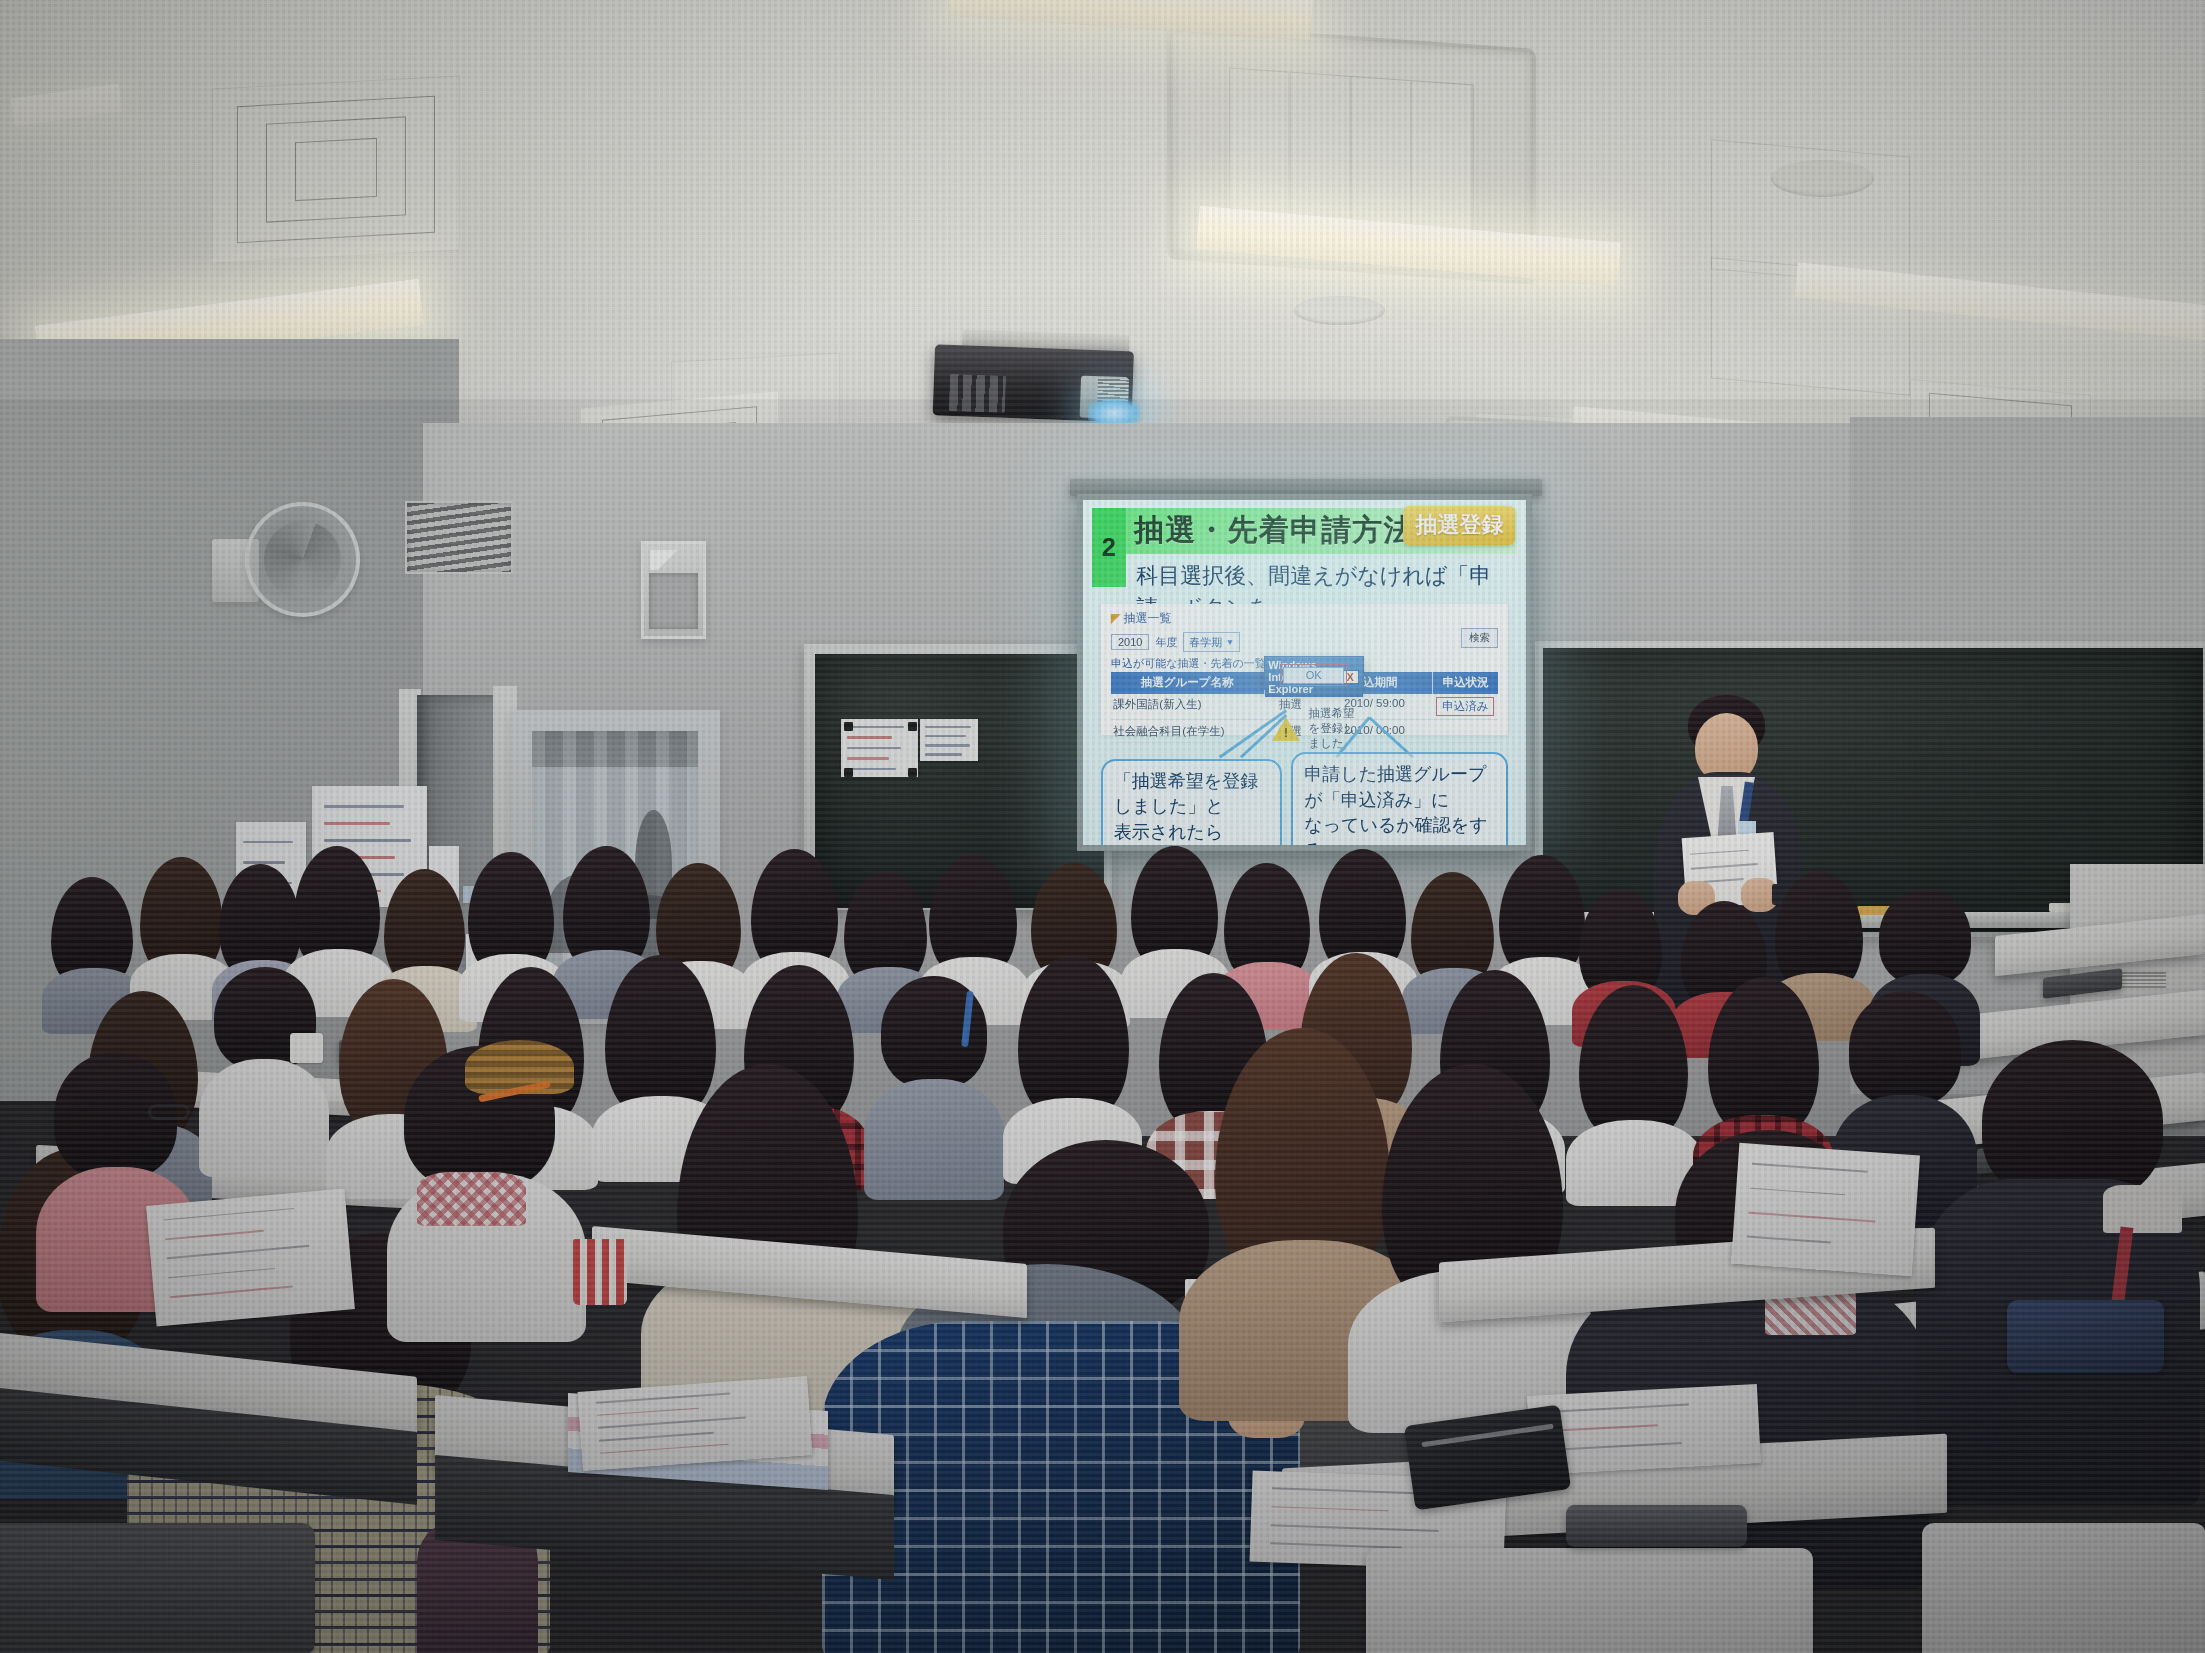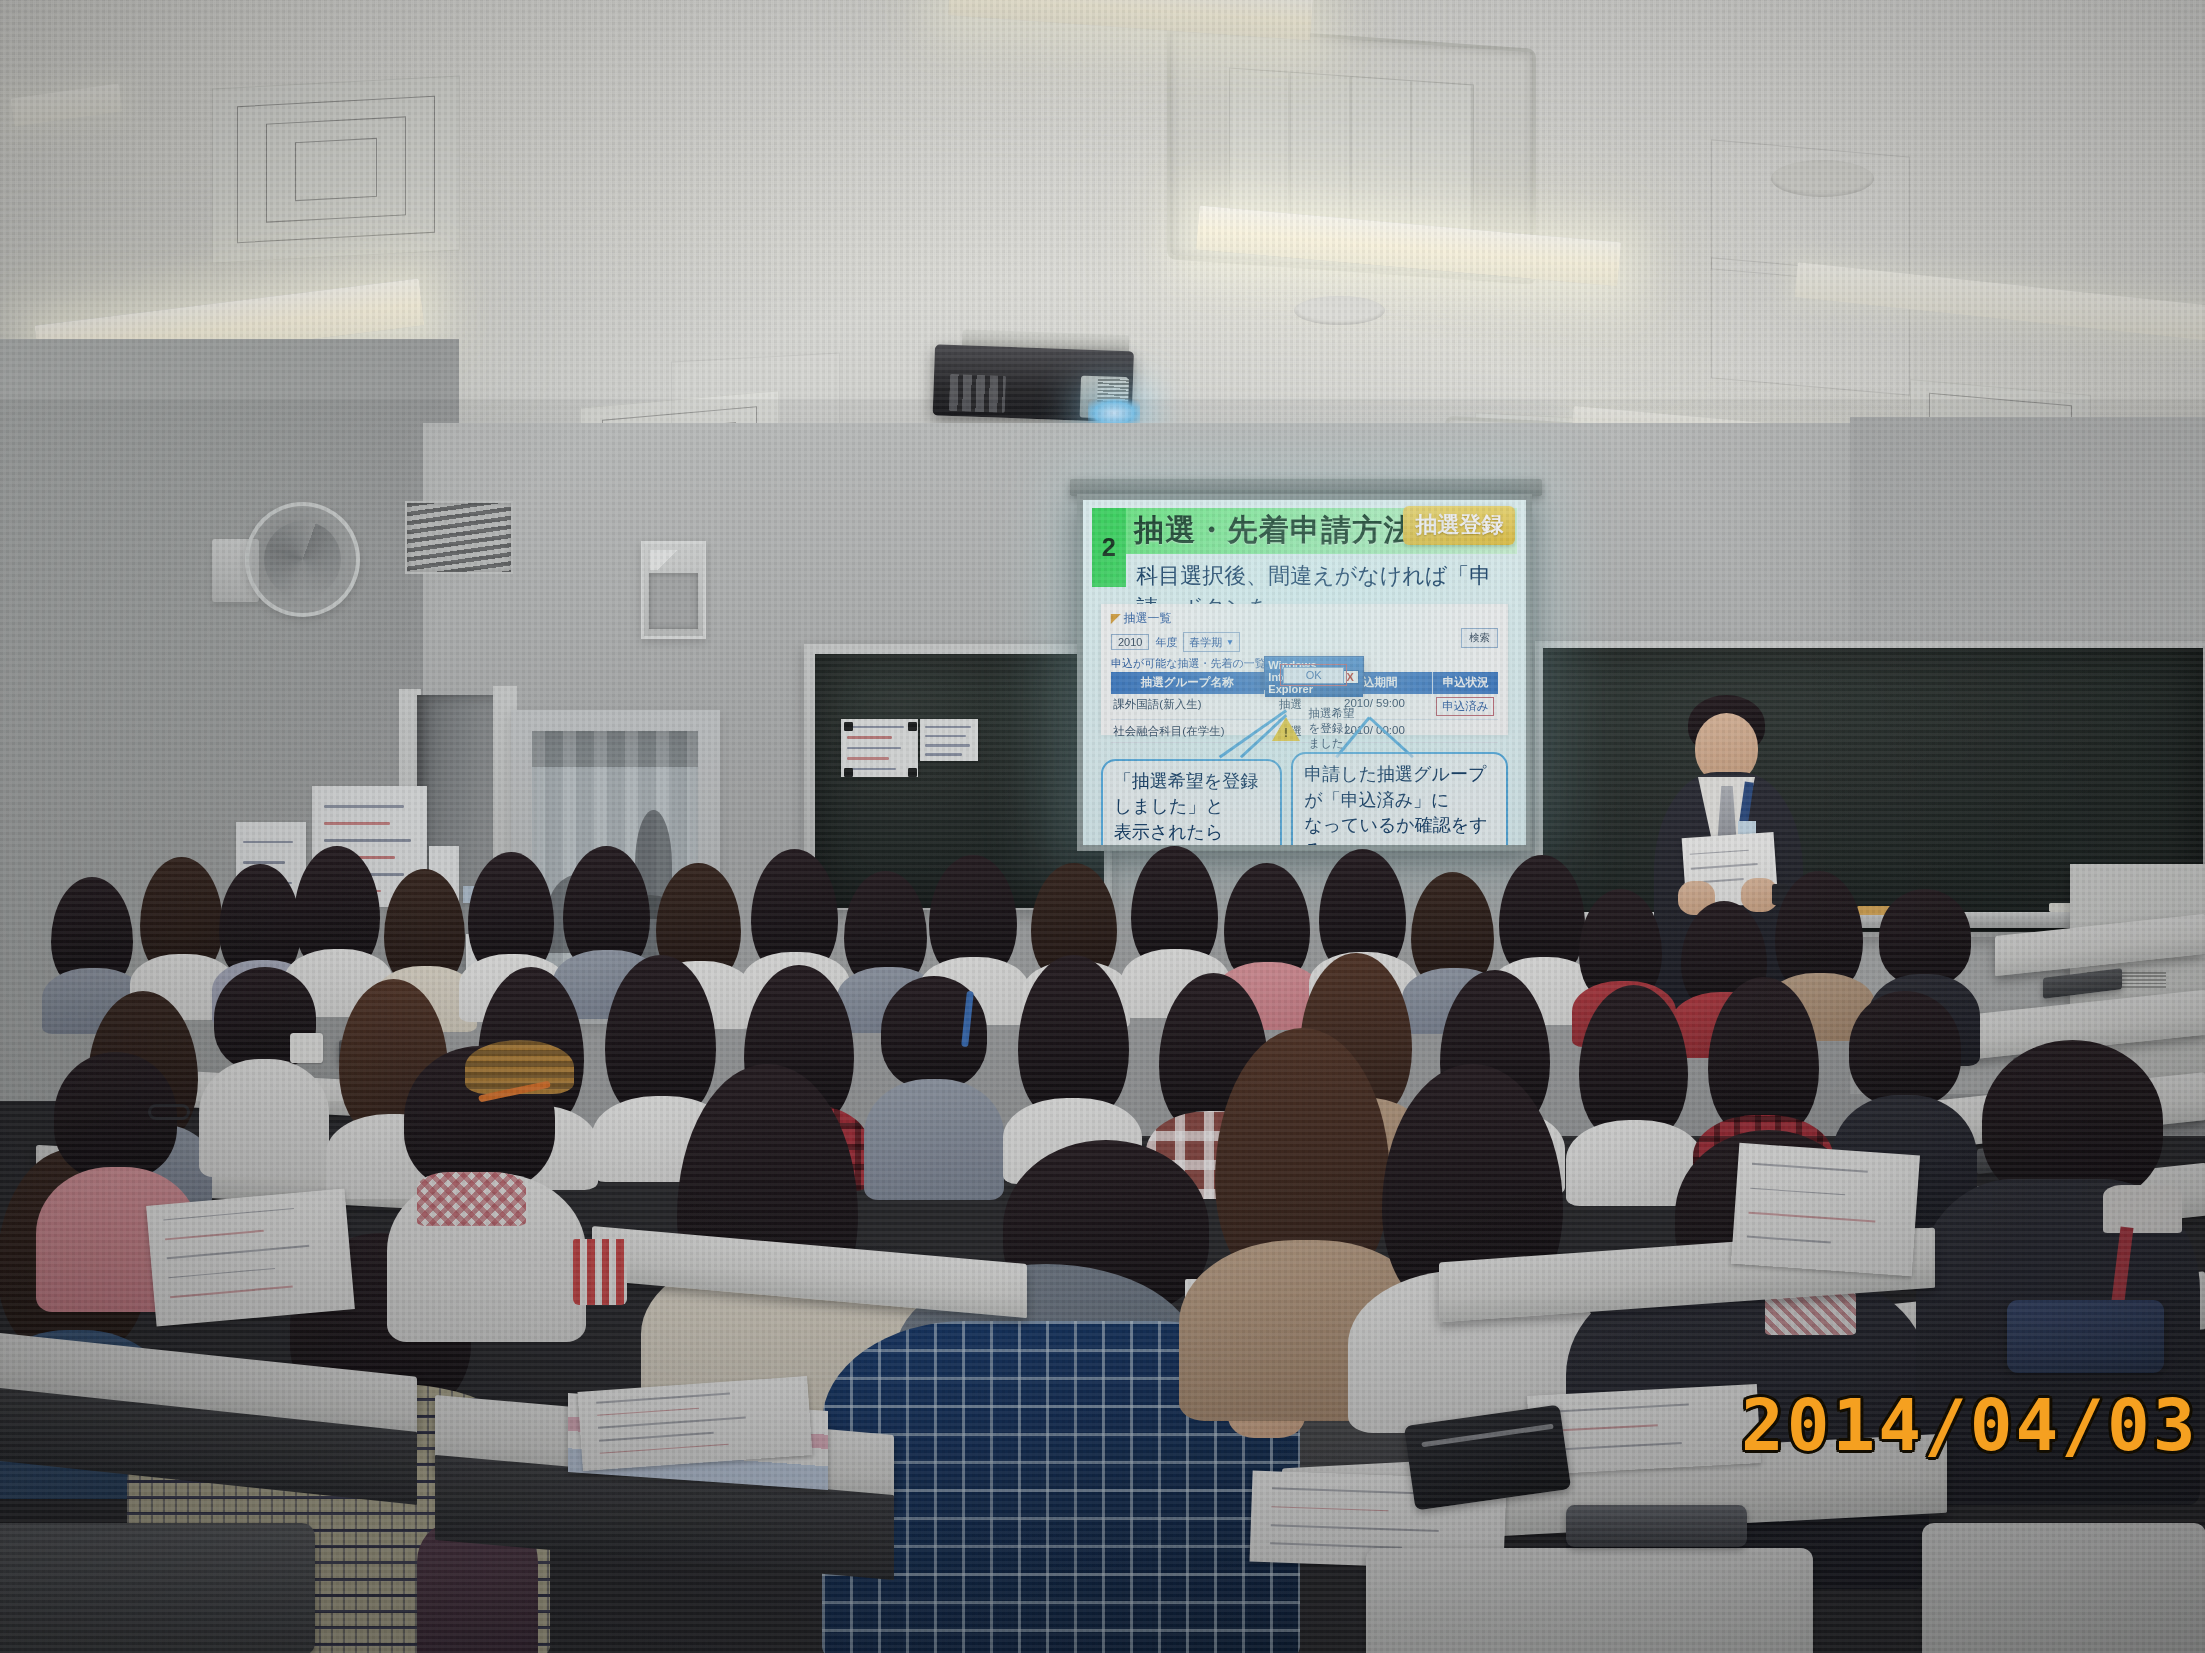--- a/index.html
+++ b/index.html
@@ -806,16 +806,15 @@
 
   <div class="chair" style="left:1366px;top:1548px;width:447px;height:109px;border-radius:12px 12px 0 0;"></div>
   <div class="chair" style="left:1922px;top:1523px;width:284px;height:133px;border-radius:12px 12px 0 0;"></div>
   <div class="chairSeat" style="left:-24px;top:1523px;width:339px;height:133px;border-radius:13.3px;"></div>
   <div class="chairSeat" style="left:1566px;top:1505px;width:181px;height:42px;border-radius:8.5px;background:linear-gradient(180deg,#6d7076,#3c3e43);"></div>
 
   <div class="darkOverlay"></div>
   <div class="vignette"></div>
   <div class="grain"></div>
 
-  <div class="datestamp" style="left:1741px;top:1384px;">2014/04/03</div>
 
 </div>
 
 
 </body></html>

